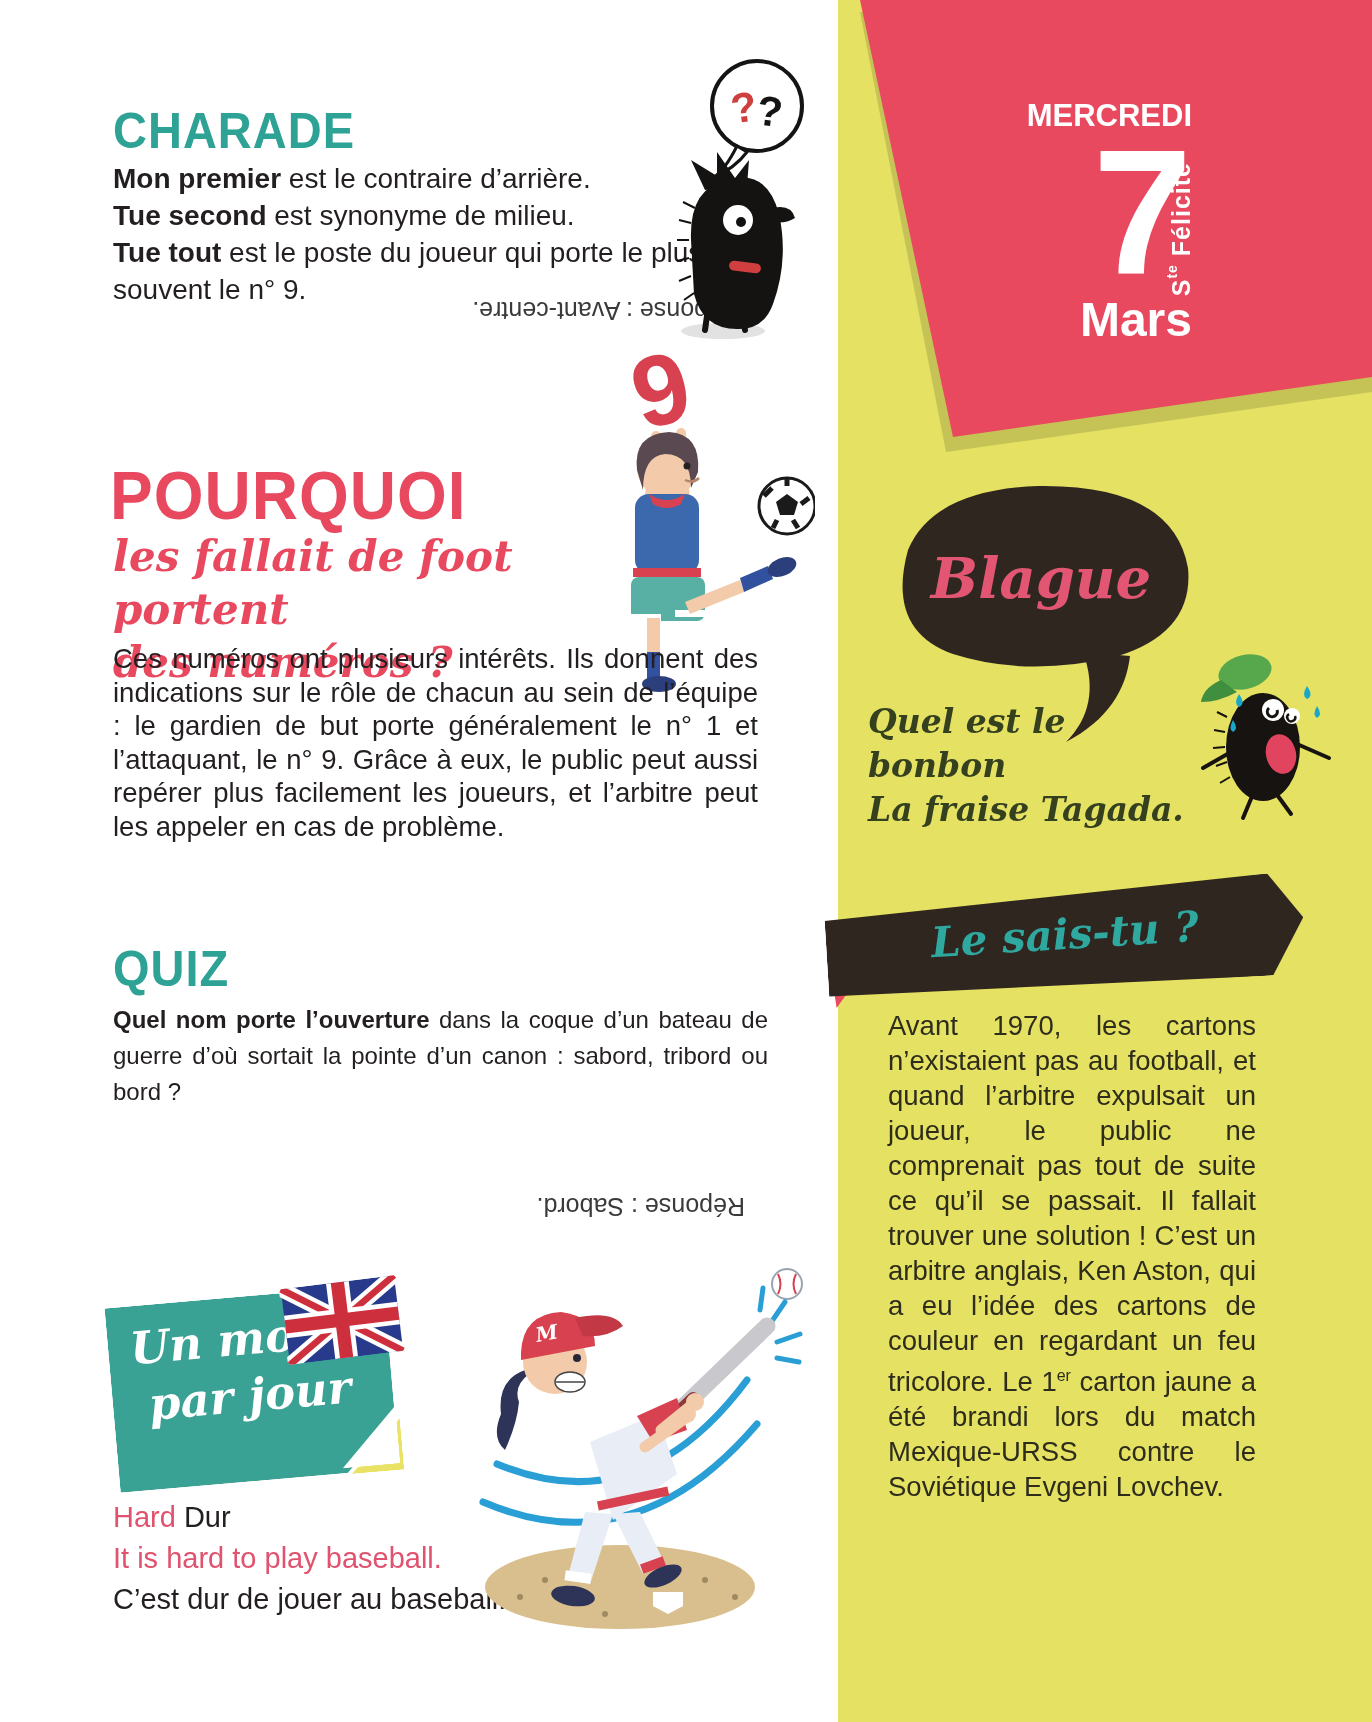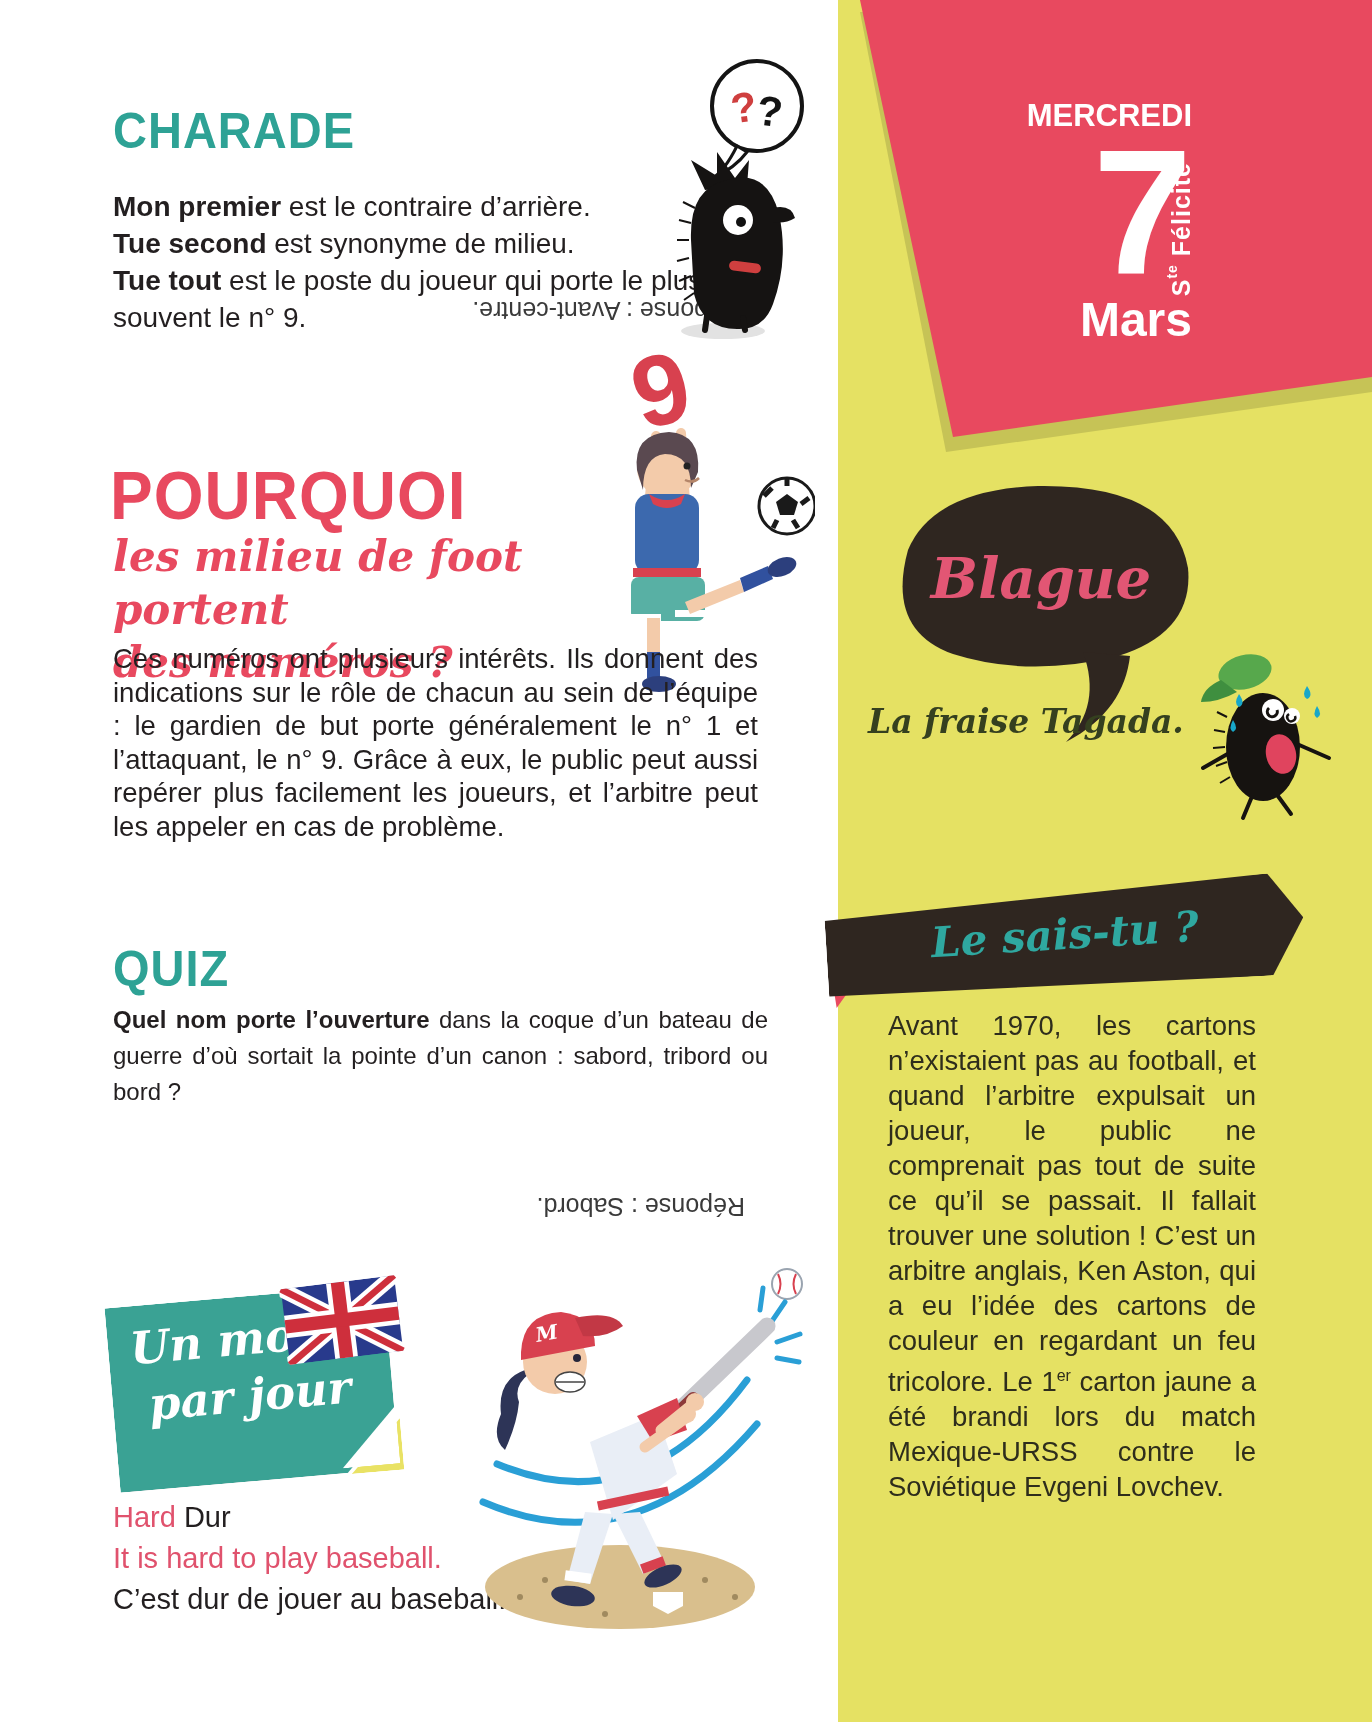--- a/index.html
+++ b/index.html
@@ -26,21 +26,21 @@
   .saint sup{font-size:14px;}
 
   
   .marker{font-weight:900;letter-spacing:1px;transform:scaleY(1.08);transform-origin:left top;}
   .h-teal{color:var(--teal);font-size:47px;}
   .h-pink{color:var(--pink);font-size:64px;}
   .script{font-family:"DejaVu Serif",serif;font-style:italic;font-weight:bold;}
 
   
   .charade-head{position:absolute;left:113px;top:100px;}
-  .charade-text{position:absolute;left:113px;top:160px;width:620px;font-size:28px;line-height:37px;color:var(--dark);margin-top:28px;}
+  .charade-text{position:absolute;left:113px;top:160px;width:620px;font-size:28px;line-height:37px;color:var(--dark);}
   .charade-text b{font-weight:bold;}
   .upside{transform:rotate(180deg);}
   .answer1{position:absolute;left:465px;top:296px;width:275px;font-size:25px;color:#3a3a3a;text-align:left;}
   .pourquoi-head{position:absolute;left:110px;top:455px;}
   .pourquoi-sub{position:absolute;left:113px;top:530px;width:560px;font-size:42px;line-height:53px;color:var(--pink);}
   .pourquoi-body{position:absolute;left:113px;top:642px;width:645px;font-size:27.5px;line-height:33.5px;
     color:var(--dark);text-align:justify;}
   .quiz-head{position:absolute;left:113px;top:938px;}
   .quiz-text{position:absolute;left:113px;top:1002px;width:655px;font-size:24px;line-height:36px;color:var(--dark);text-align:justify;}
   .answer2{position:absolute;left:533px;top:1192px;width:212px;font-size:25px;color:#3a3a3a;}
@@ -90,20 +90,21 @@
   </div>
   <div class="saint"><span>S</span><sup>te</sup><span> Félicité</span></div>
 
   <svg class="abs" style="left:878px;top:480px;" width="330" height="290" viewBox="0 0 330 290">
     <path d="M30,70 Q55,10 160,6 Q295,4 310,88 Q316,152 240,176 Q150,198 75,174 Q8,150 30,70 Z" fill="#2f2620"></path>
     <path d="M205,172 C218,208 212,238 188,262 C230,240 248,210 252,176 Z" fill="#2f2620"></path>
     <text x="163" y="118" text-anchor="middle" font-family="DejaVu Serif,serif" font-style="italic" font-weight="bold" font-size="56" fill="#e25674">Blague</text>
   </svg>
 
   <div class="joke-lines script">
+    <div>Quel est le bonbon</div>
     <div>La fraise Tagada.</div>
   </div>
 
   <svg class="abs" style="left:1175px;top:632px;" width="170" height="195" viewBox="0 0 170 195">
     <g stroke="#161310" stroke-width="4" stroke-linecap="round">
       <line x1="56" y1="120" x2="28" y2="136"></line>
       <line x1="122" y1="112" x2="154" y2="126"></line>
       <line x1="78" y1="162" x2="68" y2="186"></line>
       <line x1="100" y1="160" x2="116" y2="182"></line>
     </g>
@@ -194,21 +195,21 @@
     <polygon points="150,264 205,242 209,254 155,276" fill="#f3cbaa"></polygon>
     <polygon points="205,240 233,228 238,241 209,254" fill="#31519e"></polygon>
     <ellipse cx="247" cy="229" rx="15" ry="9" fill="#2c3f7d" transform="rotate(-22 247 229)"></ellipse>
     <rect x="112" y="280" width="13" height="38" fill="#f3cbaa"></rect>
     <rect x="112" y="314" width="13" height="26" fill="#31519e"></rect>
     <ellipse cx="124" cy="346" rx="17" ry="8" fill="#2c3f7d"></ellipse>
   </svg>
 
   <h2 class="pourquoi-head marker h-pink">POURQUOI</h2>
   <div class="pourquoi-sub script">
-    <div>les milieu de foot portent</div>
+    <div>les fallait de foot portent</div>
     <div>des numéros ?</div>
   </div>
   <p class="pourquoi-body">Ces numéros ont plusieurs intérêts. Ils donnent des indications sur le rôle de chacun au sein de l’équipe : le gardien de but porte généralement le n° 1 et l’attaquant, le n° 9. Grâce à eux, le public peut aussi repérer plus facilement les joueurs, et l’arbitre peut les appeler en cas de problème.</p>
 
   <h2 class="quiz-head marker h-teal">QUIZ</h2>
   <p class="quiz-text"><b>Quel nom porte l’ouverture</b><span> dans la coque d’un bateau de guerre d’où sortait la pointe d’un canon : sabord, tribord ou bord ?</span></p>
   <div class="answer2 upside">Réponse : Sabord.</div>
 
   <div class="note">
     <div class="note-text script">

